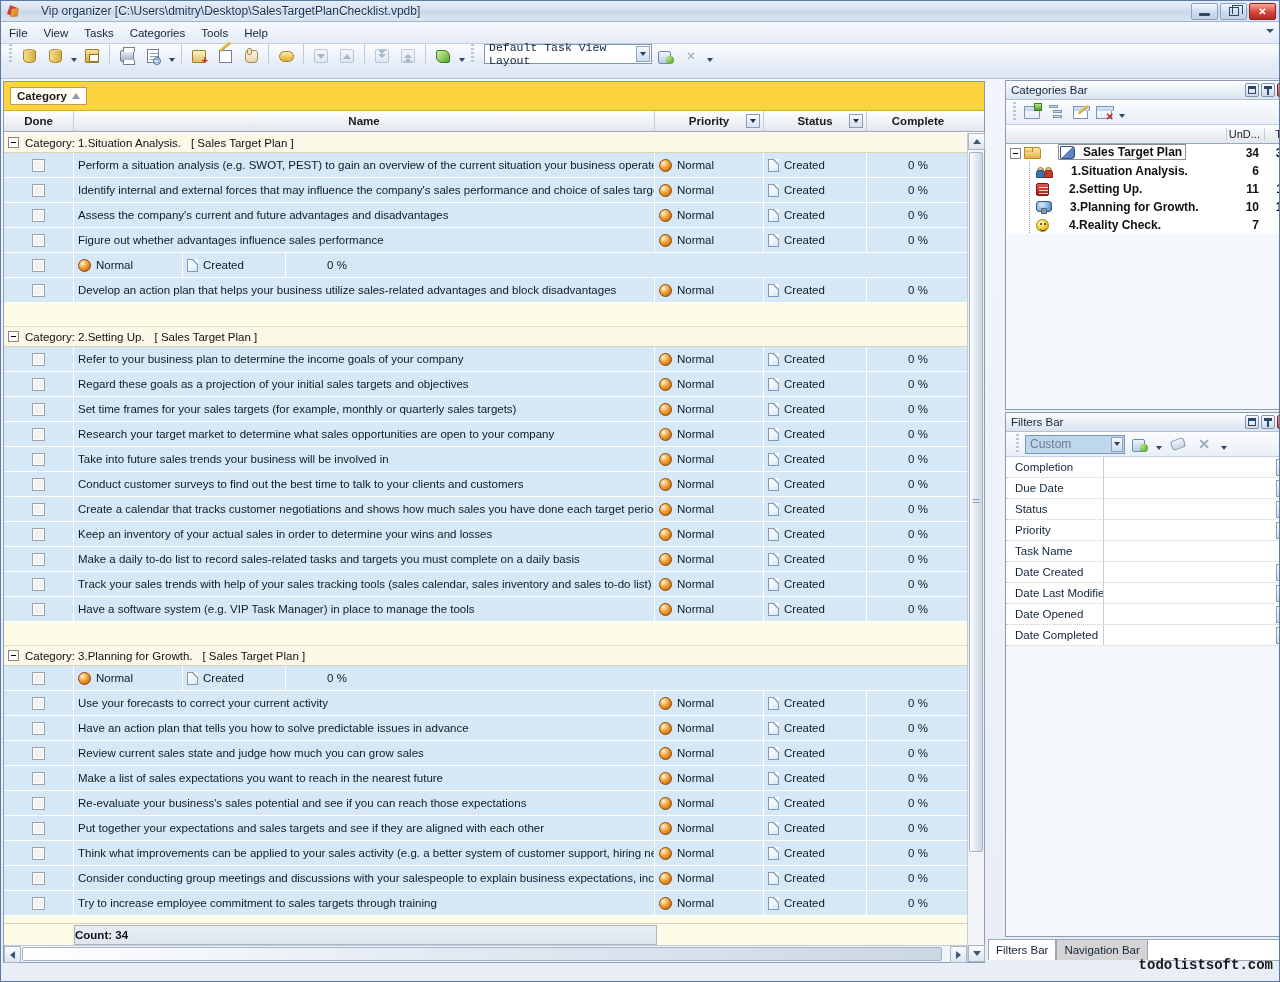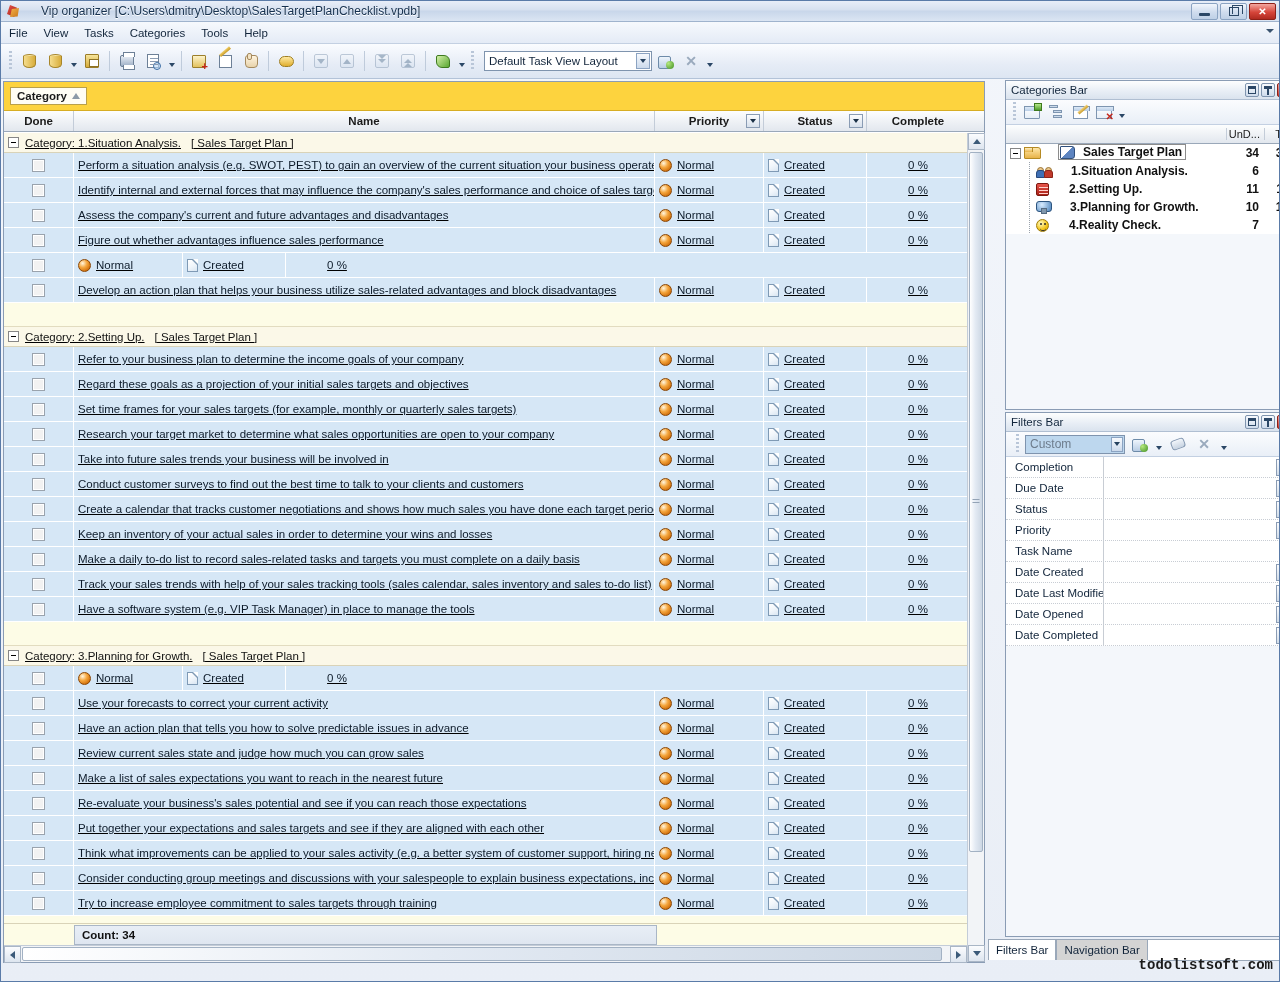--- a/index.html
+++ b/index.html
@@ -79,21 +79,21 @@
     position: absolute; right: 5px; top: 7px;
     width: 0; height: 0; border-left: 4px solid transparent; border-right: 4px solid transparent;
     border-top: 4px solid #39536f;
   }
 
   
   .toolbar {
     position: absolute; left: 0; top: 43px; width: 1278px; height: 35px;
     background: linear-gradient(to bottom, #fafcff, #e6ecf6 60%, #dde6f2);
     border-bottom: 1px solid #b3c3d8;
-    display: flex; align-items: center; padding-left: 4px;
+    display: flex; padding-left: 4px; font-family: Liberation Mono, monospace;
   }
   .grip {
     width: 3px; height: 20px; margin: 0 4px;
     background-image: repeating-linear-gradient(to bottom, #b9c6d8 0 2px, transparent 2px 4px);
     flex: none;
   }
   .tbtn {
     width: 24px; height: 24px; margin: 0 1px; position: relative;
     display: flex; align-items: center; justify-content: center; flex: none;
     border: 1px solid transparent; border-radius: 2px;
@@ -211,21 +211,21 @@
     position: absolute; right: 3px; top: 3px; width: 14px; height: 14px;
     background: linear-gradient(#fbfcfe, #d7e0ec); border: 1px solid #8a9cb4;
     display: flex; align-items: center; justify-content: center;
   }
   .ch .filterbtn i {
     width: 0; height: 0; border-left: 3px solid transparent; border-right: 3px solid transparent;
     border-top: 4px solid #1a2f46;
   }
   .gridbody {
     position: absolute; left: 0; top: 51px; right: 17px; bottom: 17px;
-    overflow: hidden; background: #c4b5fd; text-decoration: underline;
+    overflow: hidden; background: #c4b5fd;
   }
   .grouprow {
     height: 20px; background: #fbf8e8; border-bottom: 1px solid #d9d3b8;
     display: flex; align-items: center; font-size: 11.5px; color: #111;
     padding-left: 4px;
   }
   .expander {
     width: 11px; height: 11px; border: 1px solid #868686; background: #fff;
     display: flex; align-items: center; justify-content: center; margin-right: 6px;
     flex: none; position: relative;
@@ -268,21 +268,21 @@
   .spacerrow { height: 24px; background: #fdfce6; border-bottom: 1px solid #e2dcc0; }
   .footer-count {
     position: absolute; left: 0; right: 17px; bottom: 17px; height: 22px;
     background: #fdfce6; border-top: 1px solid #d9d3b8;
     display: flex; align-items: center;
   }
   .footer-count .box {
     margin-left: 70px; width: 583px; height: 20px;
     background: linear-gradient(to bottom, #e8eef6, #dfe6f0);
     border: 1px solid #a9b6c6;
-    display: flex; align-items: center; padding-left: 7px;
+    display: flex; align-items: center; padding-left: 0;
     font-size: 11.5px; font-weight: bold; color: #111;
   }
 
   
   .vscroll {
     position: absolute; right: 0; top: 51px; width: 17px; bottom: 0;
     background: #f2f4f7; border-left: 1px solid #c3ccd8;
   }
   .hscroll {
     position: absolute; left: 0; right: 17px; bottom: 0; height: 17px;

